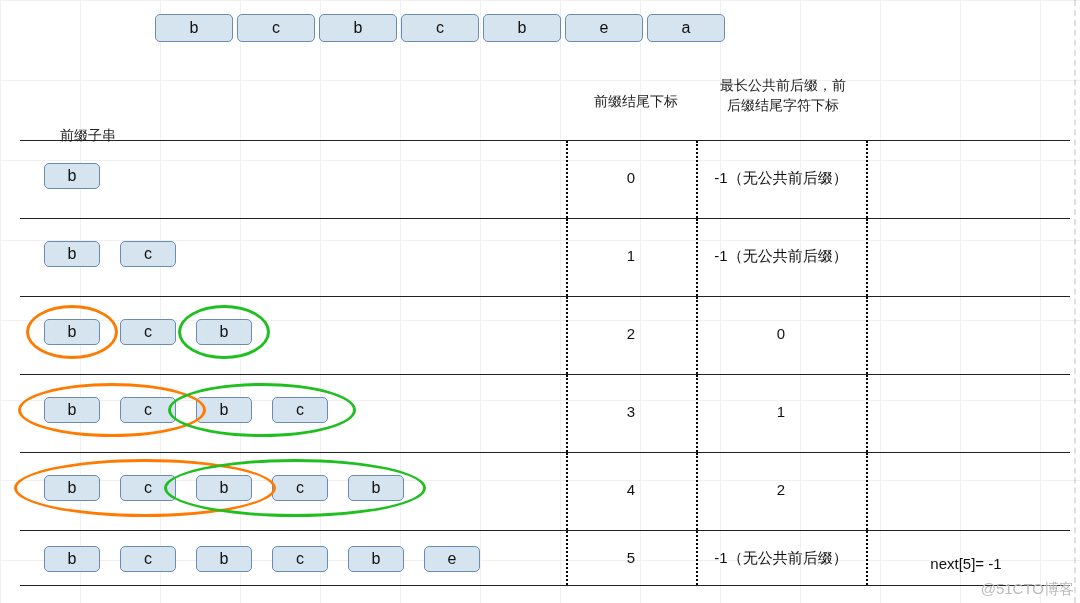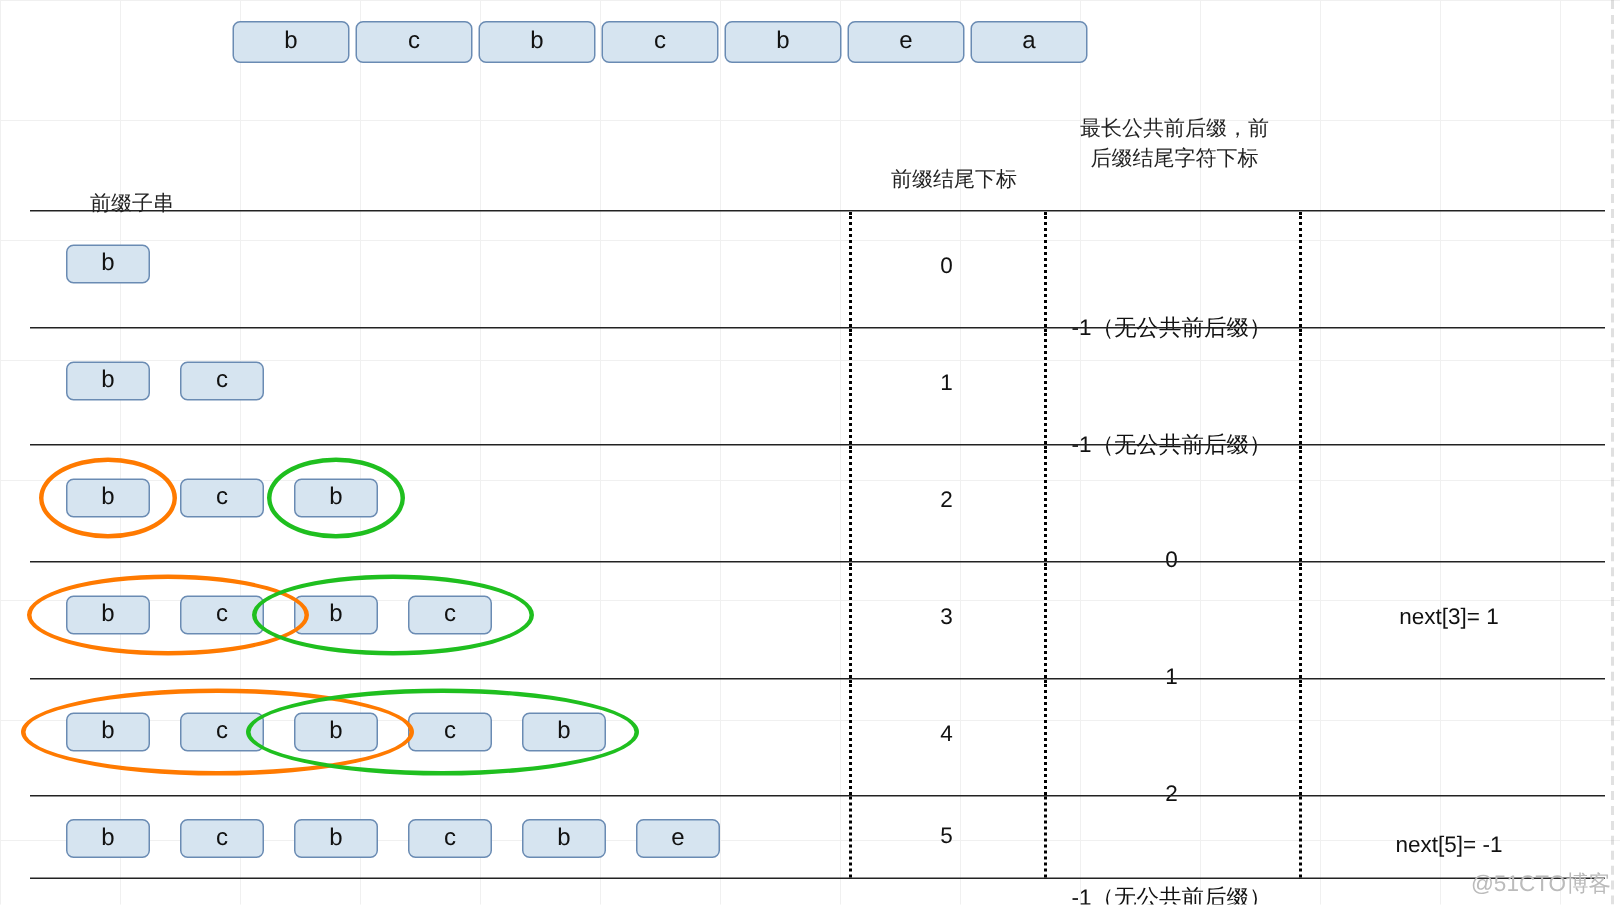--- a/index.html
+++ b/index.html
@@ -55,21 +55,21 @@
     color: #111;
   }
   .hdr {
     position: absolute;
     font-size: 14px;
     color: #222;
     line-height: 1.4;
     text-align: center;
   }
   .hdr.prefix { top: 126px; left: 60px; }
-  .hdr.idx   { top: 92px;  left: 594px; margin-top: 18px; }
+  .hdr.idx   { top: 92px;  left: 594px; }
   .hdr.lps   { top: 76px;  left: 718px; width: 130px; }
   
   .rowwrap {
     position: absolute;
     left: 20px;
     right: 10px;
     height: 78px;
     border-top: 1px solid #222;
   }
   .rowwrap:last-child { height: 40px; }
@@ -89,21 +89,21 @@
   .sep2 { left: 676px; }
   .sep3 { left: 846px; }
   .valtxt {
     position: absolute;
     top: 28px;
     font-size: 15px;
     color: #111;
     text-align: center;
   }
   .val-idx { left: 546px; width: 130px; }
-  .val-lps { left: 676px; width: 170px; margin-top: 40px; }
+  .val-lps { left: 676px; width: 170px; }
   .val-next{ left: 846px; width: 200px; }
   
   .ellipse {
     position: absolute;
     border: 3px solid;
     border-radius: 50%;
     background: transparent;
   }
   .orange { border-color: #ff7a00; }
   .green  { border-color: #1fbf1f; }
@@ -177,21 +177,20 @@
     <div class="cell-sm">b</div>
     <div class="cell-sm">c</div>
     <div class="cell-sm">b</div>
     <div class="cell-sm">c</div>
   </div>
   <div class="colsep sep1"></div>
   <div class="colsep sep2"></div>
   <div class="colsep sep3"></div>
   <div class="valtxt val-idx">3</div>
   <div class="valtxt val-lps">1</div>
-  <div class="valtxt val-next">next[3]= 1</div>
   <div class="ellipse orange" style="left:-2px; top:8px; width:188px; height:54px"></div>
   <div class="ellipse green" style="left:148px; top:8px; width:188px; height:54px"></div>
 </div>
 
 <div class="rowwrap" style="top:452px">
   <div class="cells">
     <div class="cell-sm">b</div>
     <div class="cell-sm">c</div>
     <div class="cell-sm">b</div>
     <div class="cell-sm">c</div>

